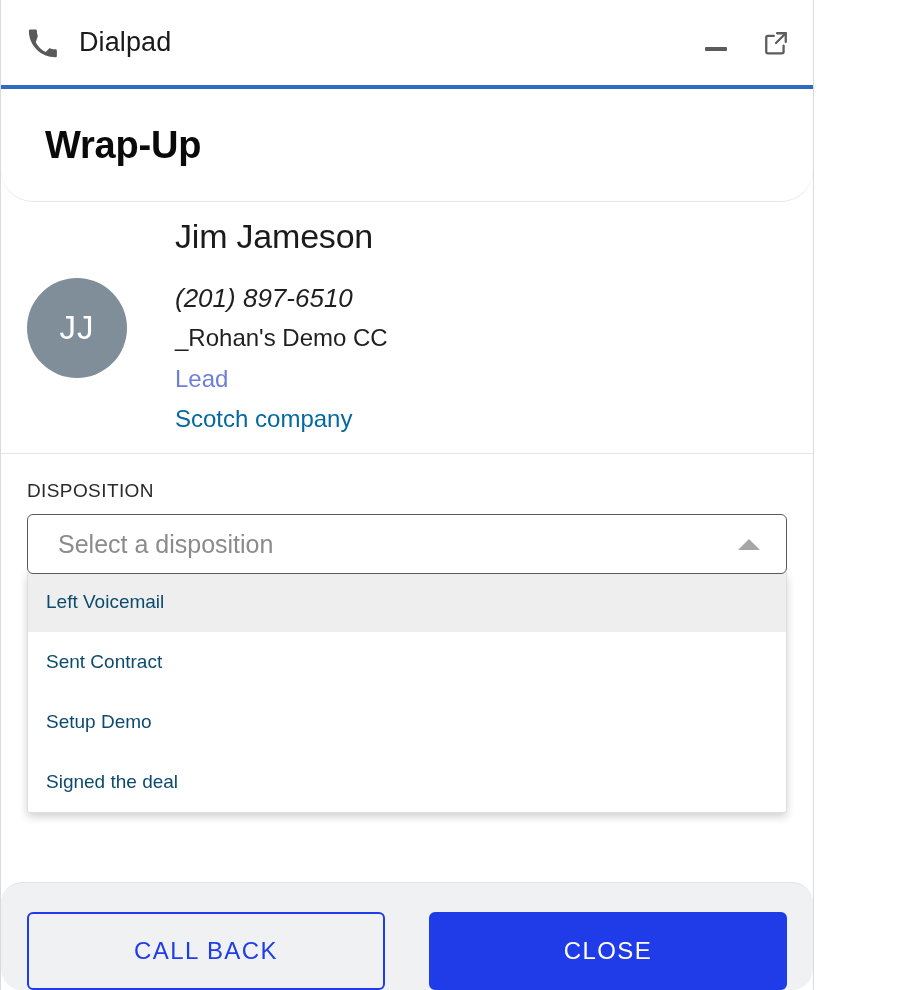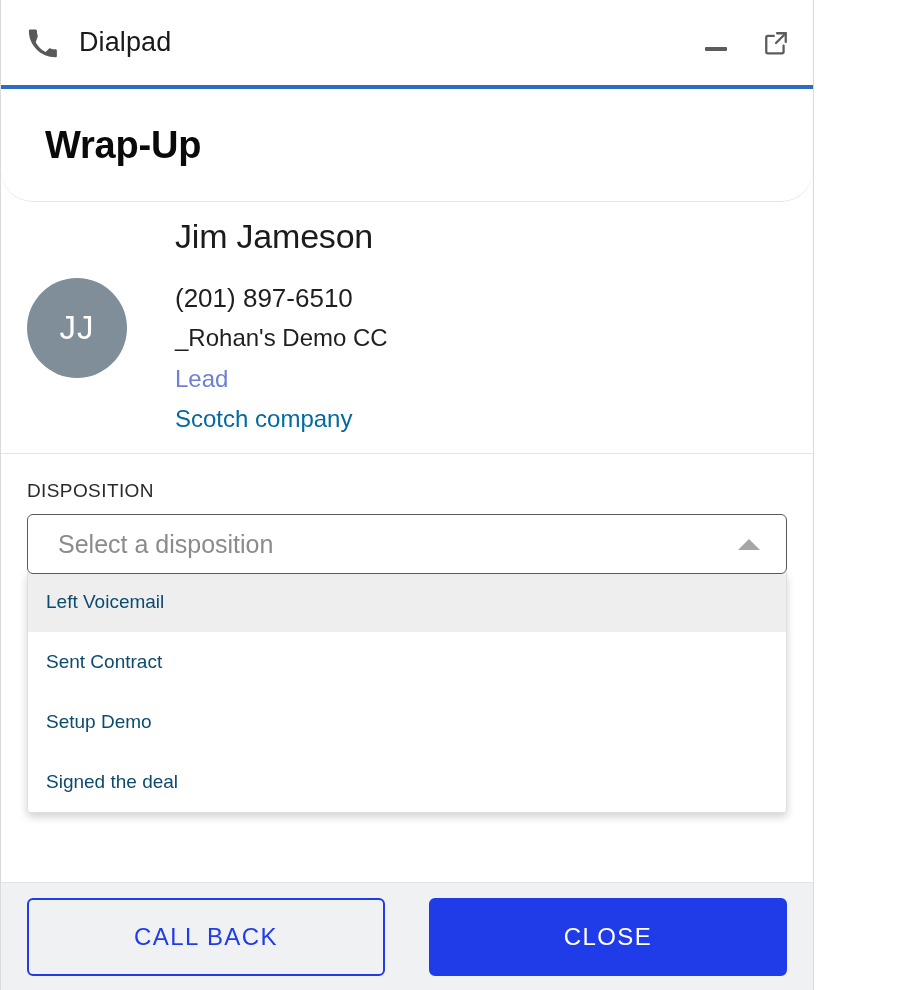--- a/index.html
+++ b/index.html
@@ -130,20 +130,21 @@
     font-size: 34px;
     color: #1b1b1b;
     line-height: 1.18;
     margin-bottom: 22px;
     letter-spacing: -0.2px;
   }
   .contact-phone {
     font-size: 26px;
     color: #1f1f1f;
     line-height: 1.55;
+    font-style: italic;
   }
   .contact-org {
     font-size: 24px;
     color: #1f1f1f;
     line-height: 1.68;
   }
   .contact-type {
     font-size: 24px;
     color: #6f7fd6;
     line-height: 1.68;
@@ -237,23 +238,24 @@
     background: #ffffff;
     z-index: 1;
   }
 
   
   .footer {
     flex: 0 0 108px;
     background: #f0f1f3;
     border-top: 1px solid #e1e3e5;
     display: flex;
-    align-items: center;
+    align-items: flex-end;
     gap: 44px;
     padding: 0 26px;
+    border-radius: 21px;
   }
   .btn {
     height: 78px;
     flex: 1 1 0;
     border-radius: 6px;
     font-size: 24px;
     letter-spacing: 1.4px;
     display: flex;
     align-items: center;
     justify-content: center;

